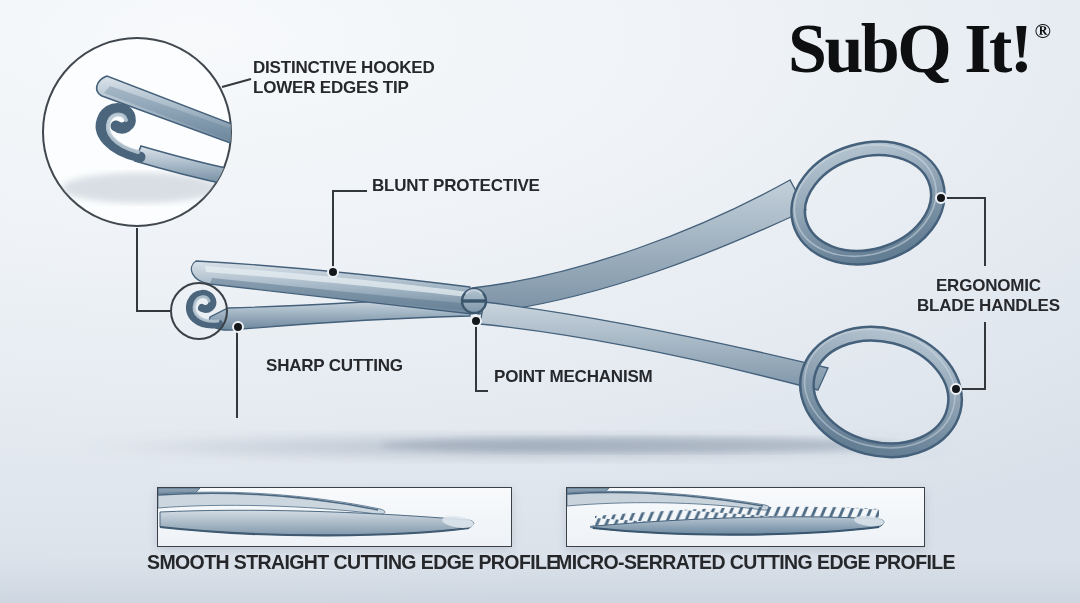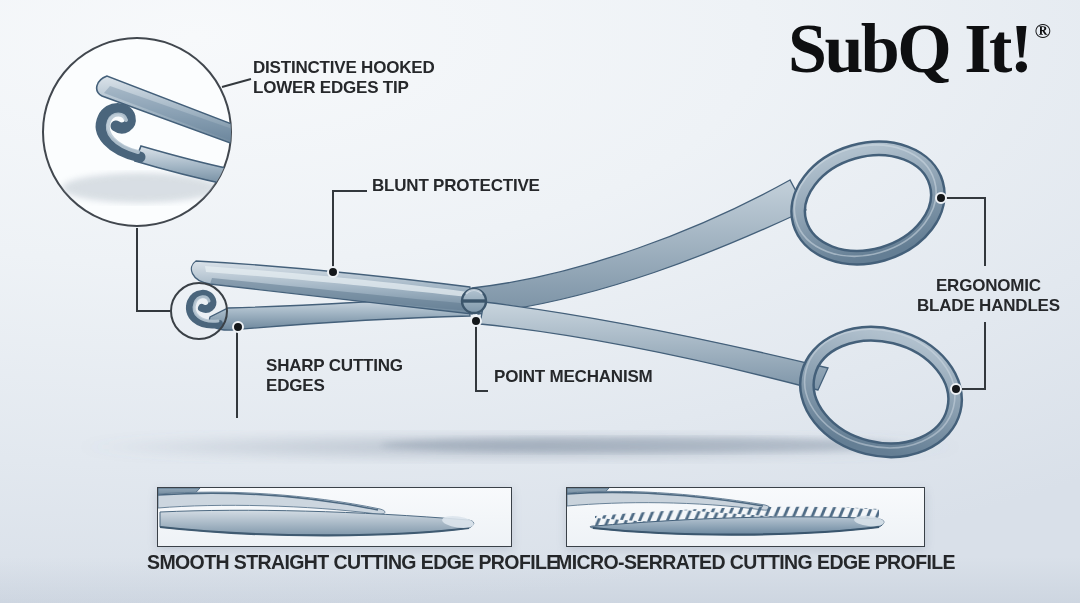--- a/index.html
+++ b/index.html
@@ -170,21 +170,20 @@
     <span>BLUNT PROTECTIVE</span>
   </div>
 
   <div class="callout" style="left:917px;top:276px;text-align:center;">
     <span>ERGONOMIC</span>
     <span>BLADE HANDLES</span>
   </div>
 
   <div class="callout" style="left:246px;top:356px;margin-left:20px;">
     <span>SHARP CUTTING</span>
-    <span>EDGES</span>
   </div>
 
   <div class="callout" style="left:494px;top:367px;">
     <span>POINT MECHANISM</span>
   </div>
 
   <div class="inset-box" id="box-smooth">
     <svg width="352" height="57" viewBox="0 0 352 57">
       <defs>
         <linearGradient id="bladeL" x1="0" y1="0" x2="0" y2="1">

